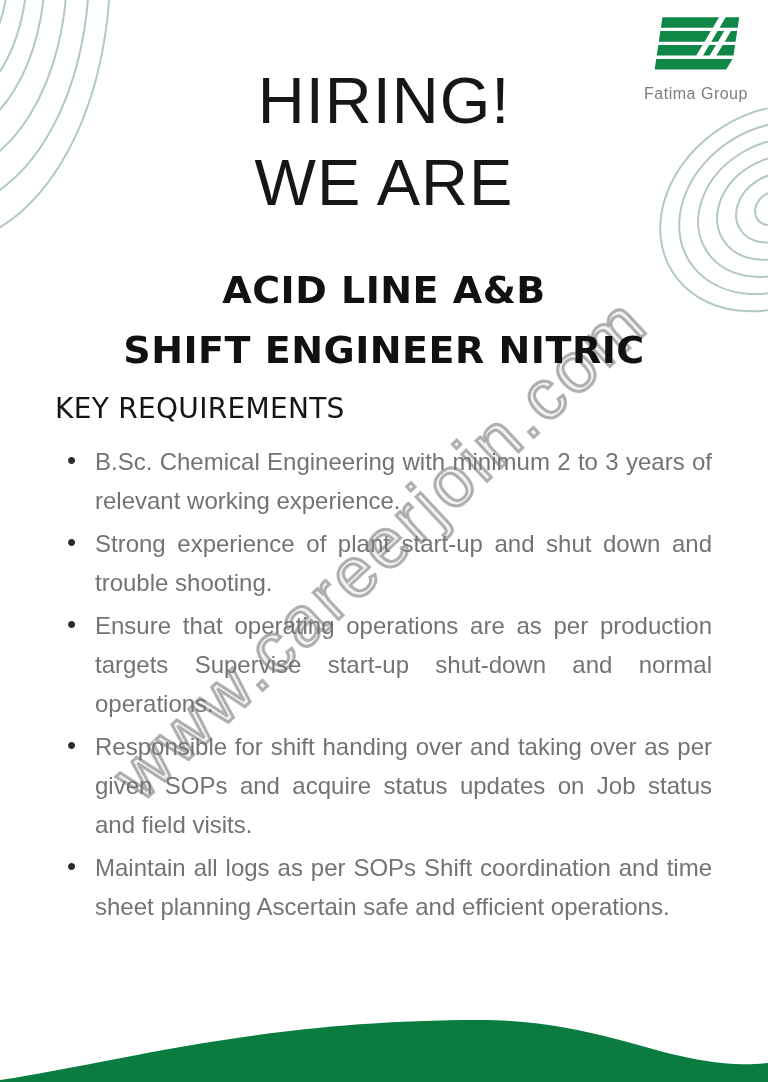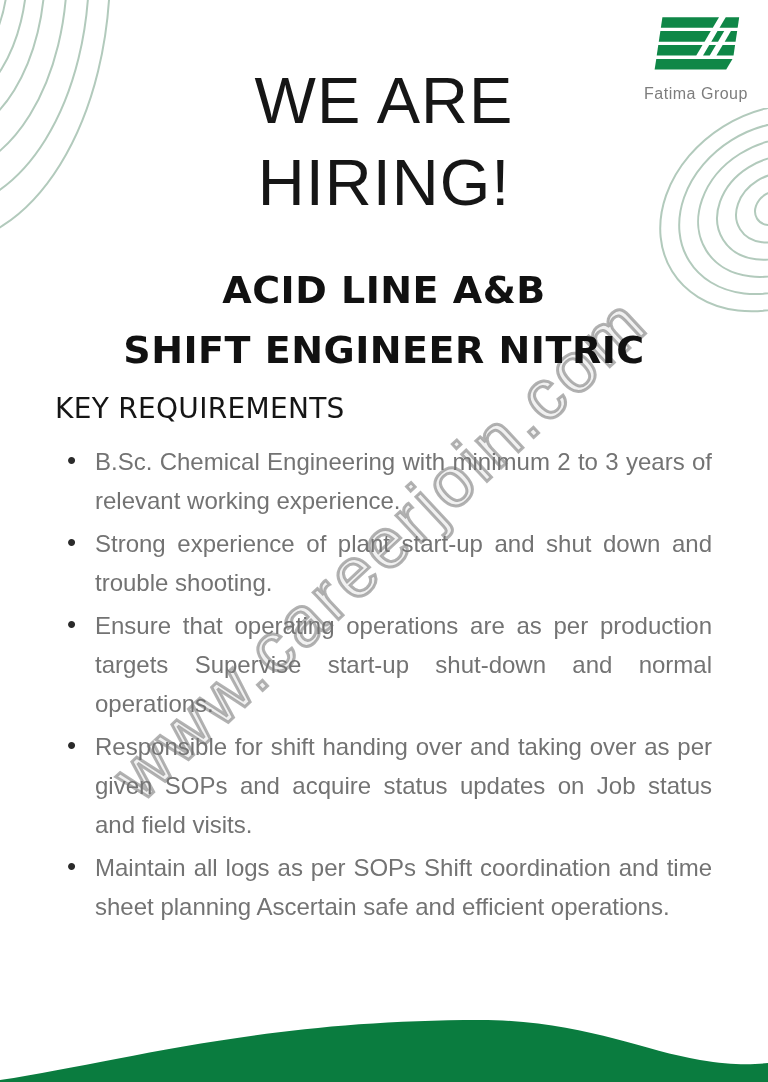--- a/index.html
+++ b/index.html
@@ -177,22 +177,22 @@
         <polygon points="63.8,29 70.8,29 64.3,40 57.3,40"></polygon>
         <polygon points="77.8,29 90.7,29 89.1,40 71.3,40"></polygon>
 
         <polygon points="8.6,43.5 88,43.5 81.5,54.5 6.9,54.5"></polygon>
       </g>
     </svg>
     <div class="logo-text">Fatima Group</div>
   </div>
 
   <div class="hero">
+    <div>HIRING!</div>
     <div>WE ARE</div>
-    <div>HIRING!</div>
   </div>
 
   <div class="job-title">
     <div>ACID LINE A&amp;B</div>
     <div>SHIFT ENGINEER NITRIC</div>
   </div>
 
   <div class="content" id="sections">
       <h2 class="section-heading">KEY REQUIREMENTS</h2>
       <ul class="bullets">

